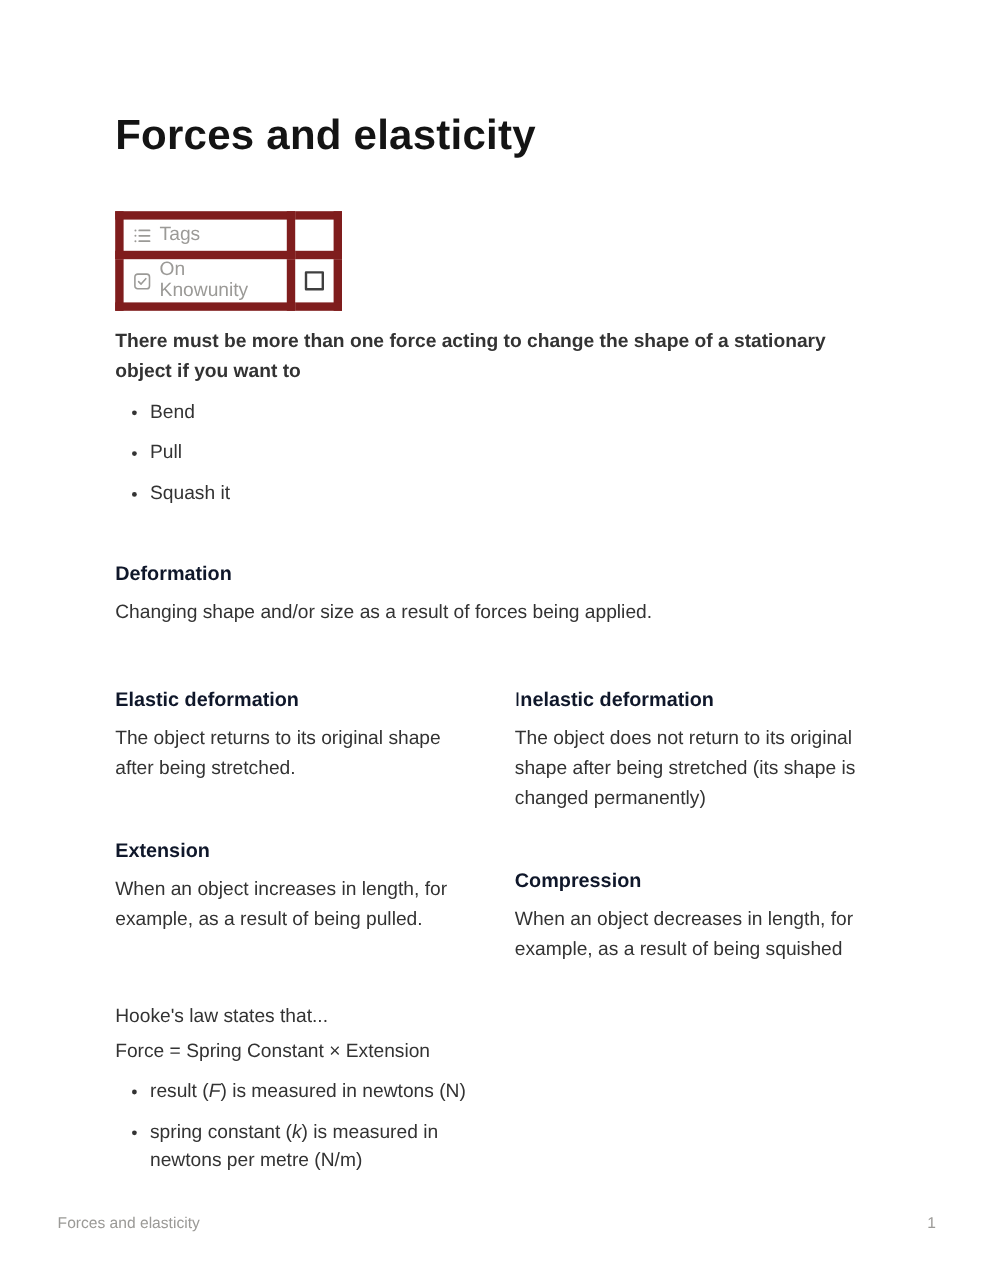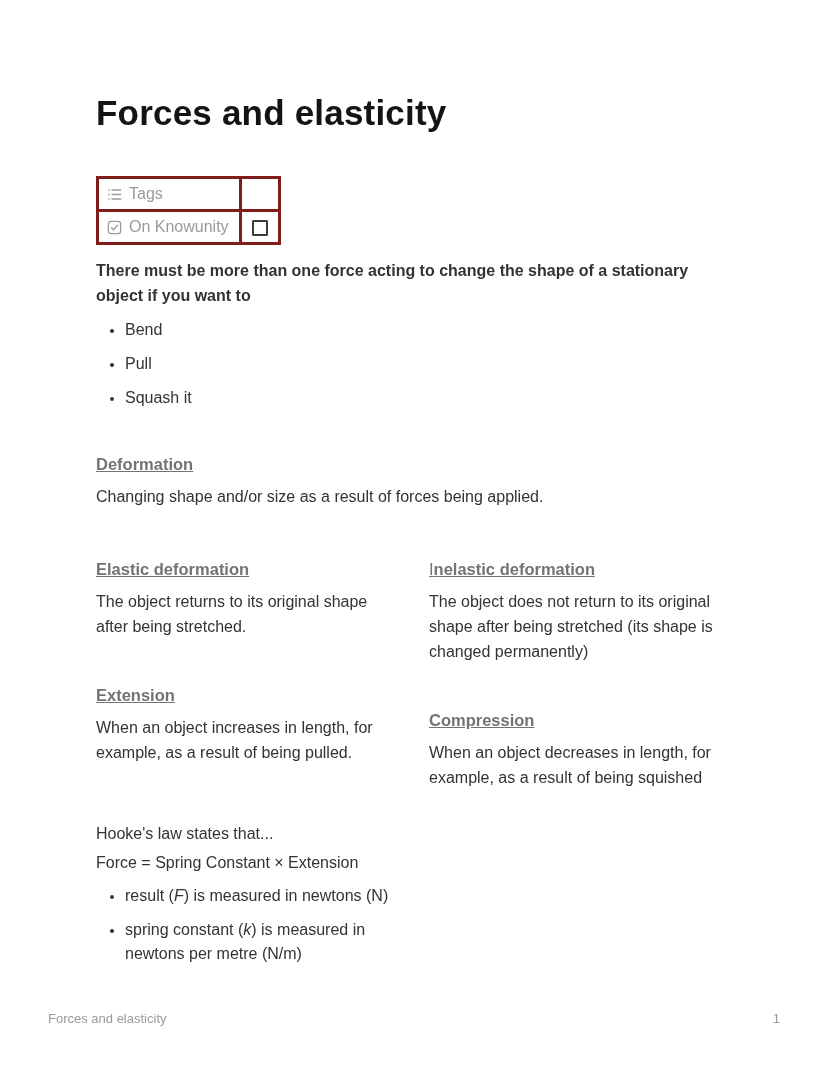--- a/index.html
+++ b/index.html
@@ -23,21 +23,21 @@
   }
 
   
   table.props {
     border-collapse: collapse;
     margin-bottom: 13px;
     font-size: 16px;
     color: #9b9a97;
   }
   table.props td {
-    border: 3px solid #7f1d1d;
+    border: 7px solid #7f1d1d;
     height: 33px;
     vertical-align: middle;
   }
   td.prop-label { width: 143px; padding: 0 8px; }
   td.prop-value { width: 39px; text-align: center; }
   .prop-inner { display: flex; align-items: center; gap: 7px; }
   .prop-icon { display: inline-flex; width: 15px; height: 15px; flex: 0 0 auto; }
   .prop-icon svg { width: 15px; height: 15px; }
   .checkbox-unchecked {
     width: 16px; height: 16px;
@@ -51,24 +51,23 @@
   p.body-text { font-size: 16px; line-height: 25px; color: #333333; }
   .intro-paragraph { max-width: 640px; margin-bottom: 10px; font-weight: bold; }
 
   ul.bullet-list { list-style: disc; padding-left: 29px; margin-top: 9px; }
   ul.bullet-list li { font-size: 16px; line-height: 24px; margin-bottom: 10px; }
   ul.bullet-list li::marker { font-size: 13px; }
 
   h3.sub-heading {
     font-size: 16.5px;
     font-weight: 700;
-    color: #737373;
+    color: #0f172a;
     line-height: 24px;
     margin-bottom: 8px;
-    text-decoration: underline;
   }
   .deformation-section { margin-top: 42px; }
 
   .two-columns { display: flex; gap: 30px; margin-top: 48px; }
   .column { width: 303px; }
   .column h3.later { margin-top: 44px; }
   .normal-weight { font-weight: 400; }
 
   .hookes-intro { margin-top: 56px; }
   .hookes-formula { margin-top: 4px; }

